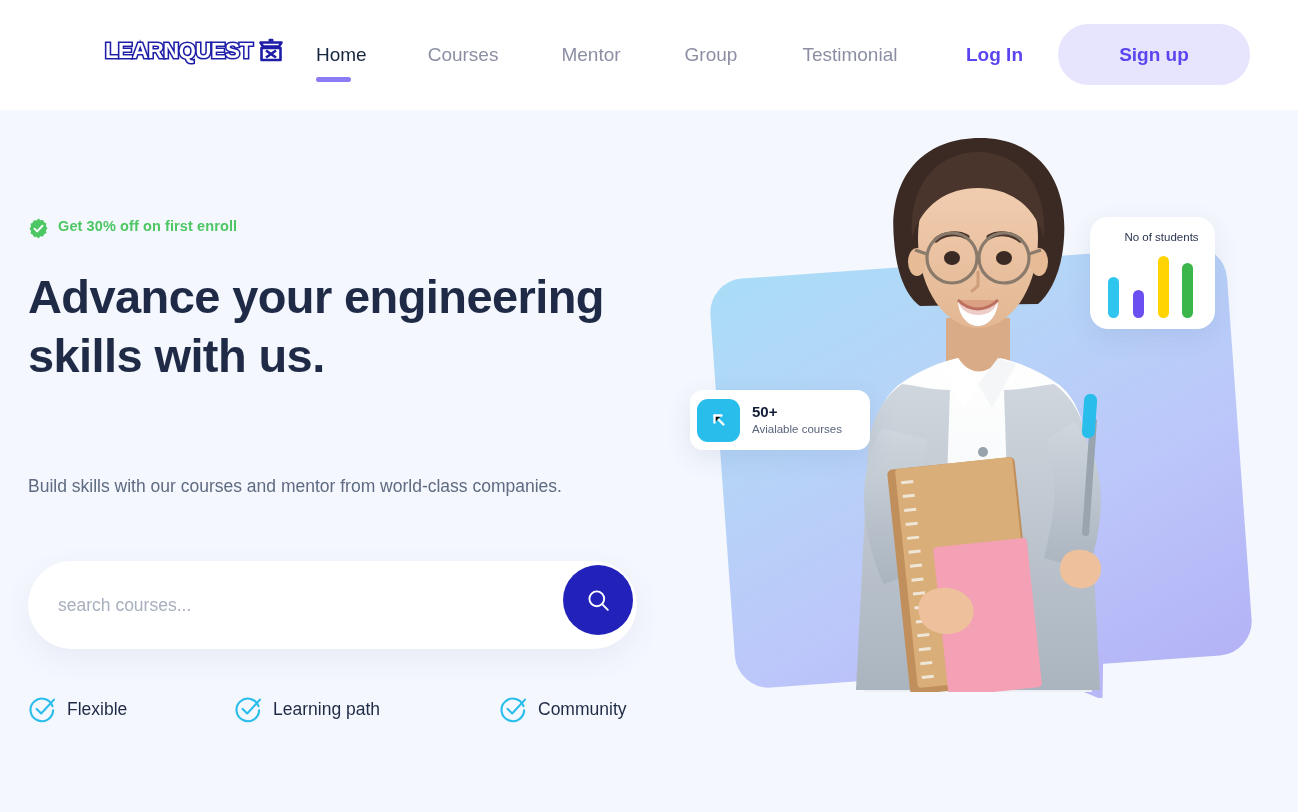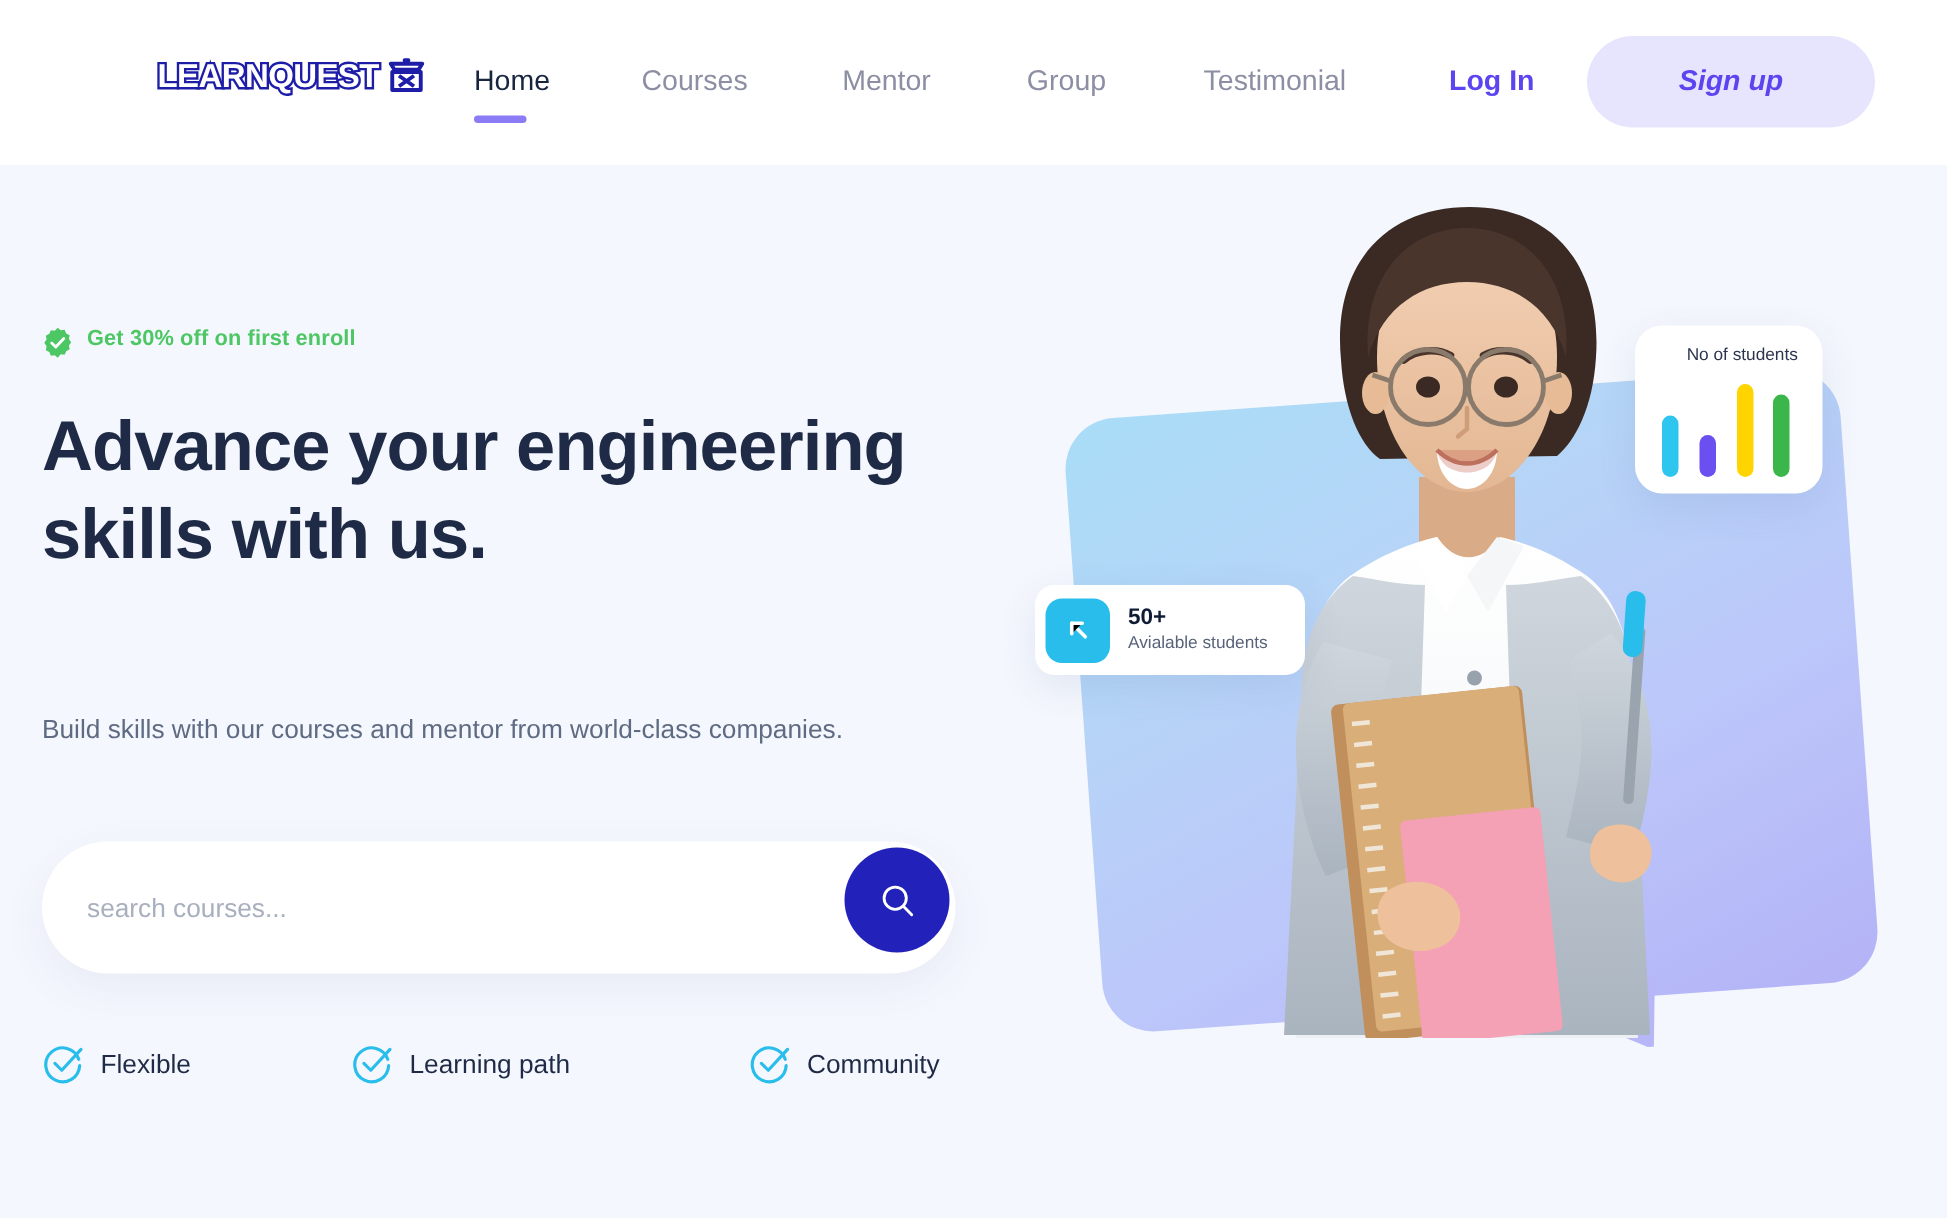--- a/index.html
+++ b/index.html
@@ -53,21 +53,20 @@
     position: absolute; left: 966px; top: 0; height: 110px;
     display: flex; align-items: center;
     font-size: 19px; font-weight: 700; color: #5b45f0; cursor: pointer;
   }
   .signup-btn {
     position: absolute; left: 1058px; top: 24px;
     width: 192px; height: 61px; border: none; border-radius: 31px;
     background: #e7e4fd; color: #5b45f0;
     font-size: 19px; font-weight: 700; cursor: pointer;
     font-family: "Liberation Sans", sans-serif;
-    font-style: italic;
   }
 
   
   .hero {
     position: absolute; left: 0; top: 110px;
     width: 1298px; height: 702px;
     background: #f4f7fd; overflow: hidden;
   }
 
   
@@ -367,19 +366,19 @@
 
       <div class="card-courses">
         <div class="courses-ico">
           <svg width="22" height="22" viewBox="0 0 22 22">
             <path d="M15.5 15.5L6.5 6.5" stroke="#ffffff" stroke-width="2.4" stroke-linecap="round"></path>
             <path d="M6.5 13.5V6.5h7" stroke="#ffffff" stroke-width="2.4" stroke-linecap="round" stroke-linejoin="round"></path>
           </svg>
         </div>
         <div class="courses-txt">
           <div class="courses-num">50+</div>
-          <div class="courses-sub">Avialable students</div>
+          <div class="courses-sub">Avialable courses</div>
         </div>
       </div>
 
     </div>
   </div>
 </div>
 
 </body></html>

